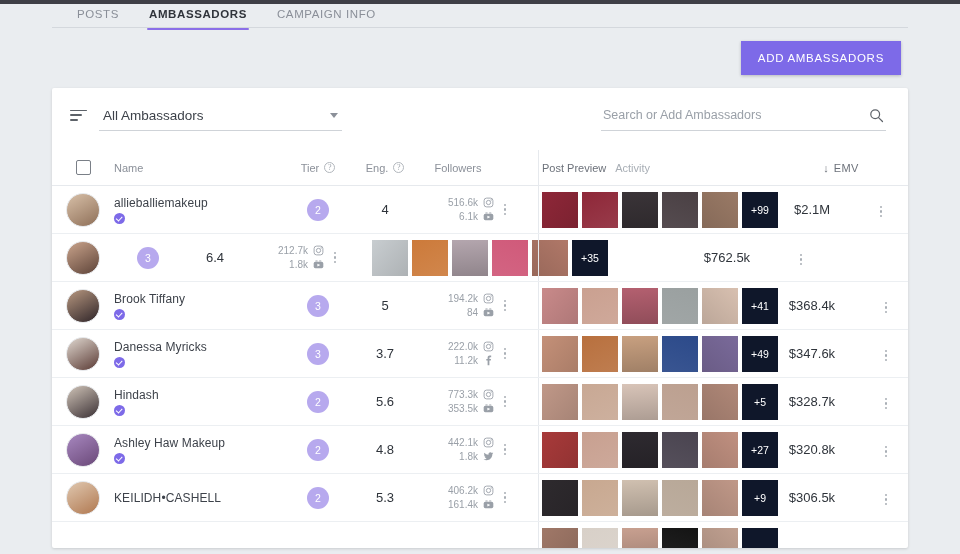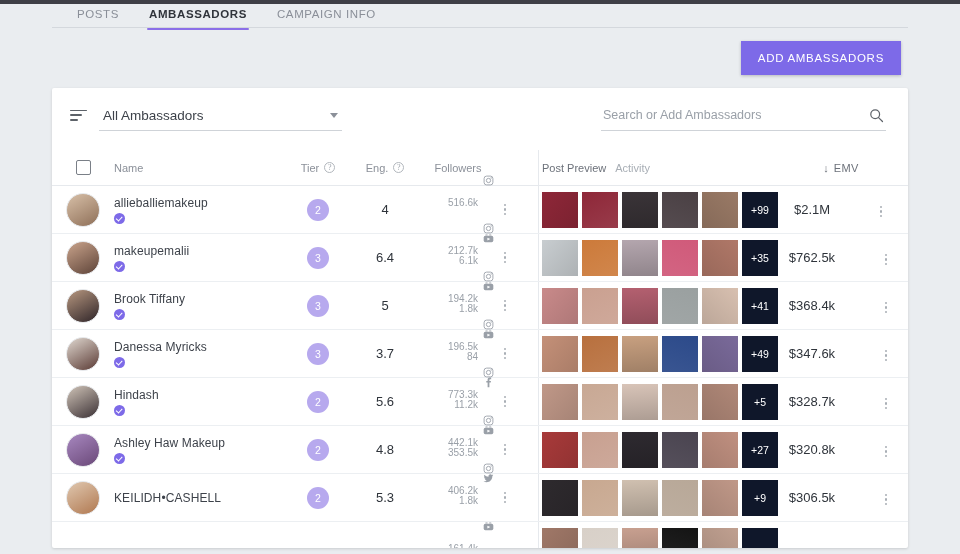--- a/index.html
+++ b/index.html
@@ -189,21 +189,21 @@
     background: #b7a9ee; color: #fff;
     font-size: 10.5px; display: flex; align-items: center; justify-content: center;
   }
   .engval { font-size: 13px; color: #2f343b; }
   .folstack {
     display: flex; flex-direction: column; gap: 3px;
     font-size: 10px; color: #9aa0a8;
     align-items: flex-end; width: 100%; padding-right: 4px;
   }
   .folline { display: flex; align-items: center; gap: 5px; }
-  .folnum { min-width: 40px; text-align: right; margin-top: 44px; }
+  .folnum { min-width: 40px; text-align: right; }
   .sicon { width: 11px; height: 11px; display: inline-block; }
   .kebab {
     width: 14px; display: flex; flex-direction: column; align-items: center; gap: 2.3px;
     cursor: pointer;
   }
   .kebab i { width: 2.2px; height: 2.2px; border-radius: 50%; background: #a8aeb5; display: block; }
   .thumbs { display: flex; gap: 4px; align-items: center; padding-left: 16px; }
   .thumb {
     width: 36px; height: 36px;
     background-size: cover; background-position: center;
@@ -345,26 +345,20 @@
             <i></i>
             <i></i>
           </div>
     </div>
     <div class="vdiv" style="left:486px"></div>
   </div>
       <div class="row">
     <div class="cell c-check">
       <div class="avatar" style="background:linear-gradient(150deg, #caa48c, #5d4338)"></div>
     </div>
-    <div class="cell c-name">
-      <div class="namewrap">
-        <span class="uname">makeupemalii</span>
-        <span class="verified"></span>
-      </div>
-    </div>
     <div class="cell c-tier">
       <span class="tierchip">3</span>
     </div>
     <div class="cell c-eng">
       <span class="engval">6.4</span>
     </div>
     <div class="cell c-fol">
       <div class="folstack">
             <div class="folline">
        <span class="folnum">212.7k</span>
@@ -488,21 +482,21 @@
     </div>
     <div class="cell c-tier">
       <span class="tierchip">3</span>
     </div>
     <div class="cell c-eng">
       <span class="engval">3.7</span>
     </div>
     <div class="cell c-fol">
       <div class="folstack">
             <div class="folline">
-       <span class="folnum">196.5k</span>
+       <span class="folnum">222.0k</span>
        <svg class="sicon" viewBox="0 0 16 16">
       <rect x="1.6" y="1.6" width="12.8" height="12.8" rx="3.6" fill="none" stroke="#9aa0a8" stroke-width="1.3"></rect>
       <circle cx="8" cy="8" r="3.1" fill="none" stroke="#9aa0a8" stroke-width="1.3"></circle>
       <circle cx="11.8" cy="4.2" r="1" fill="#9aa0a8"></circle>
               </svg>
      </div>
             <div class="folline">
        <span class="folnum">11.2k</span>
        <svg class="sicon" viewBox="0 0 16 16">
       <path d="M10.3 3.2h1.6V0.9h-2.1c-1.9 0-3.1 1.2-3.1 3.2v1.6H4.8v2.4h1.9V15h2.6V8.1h2l0.3-2.4H9.3V4.4c0-0.8 0.3-1.2 1-1.2z" fill="#9aa0a8"></path>

